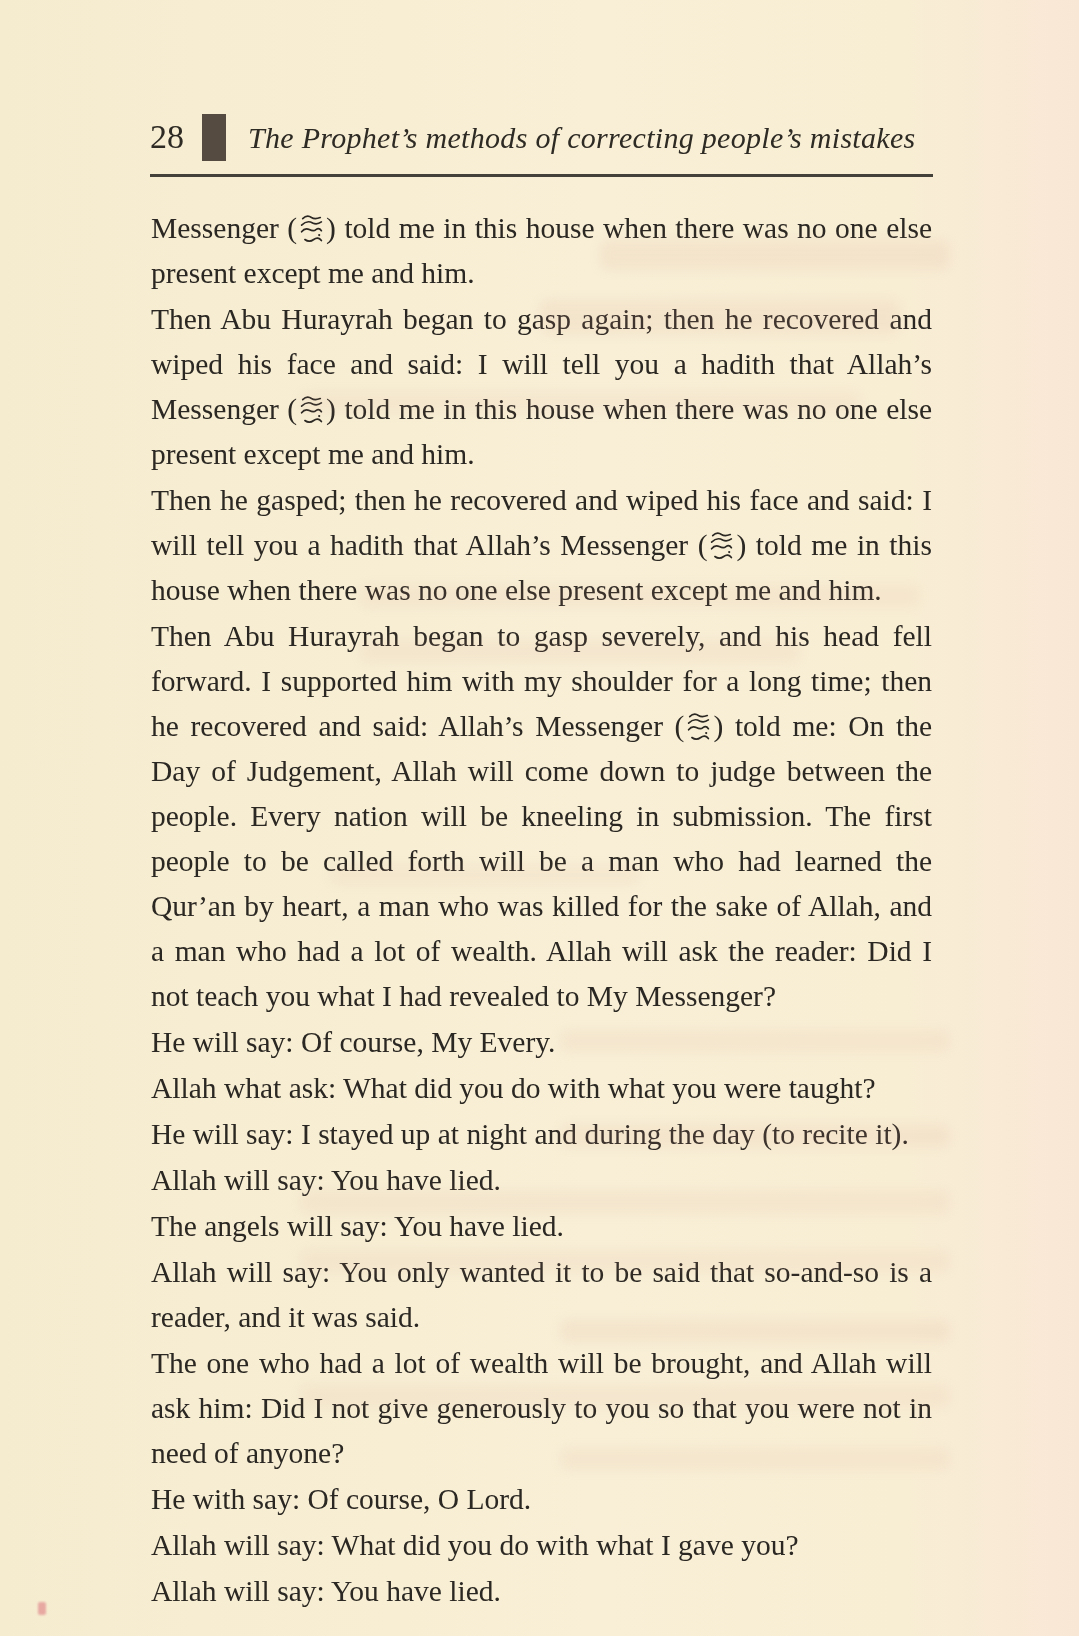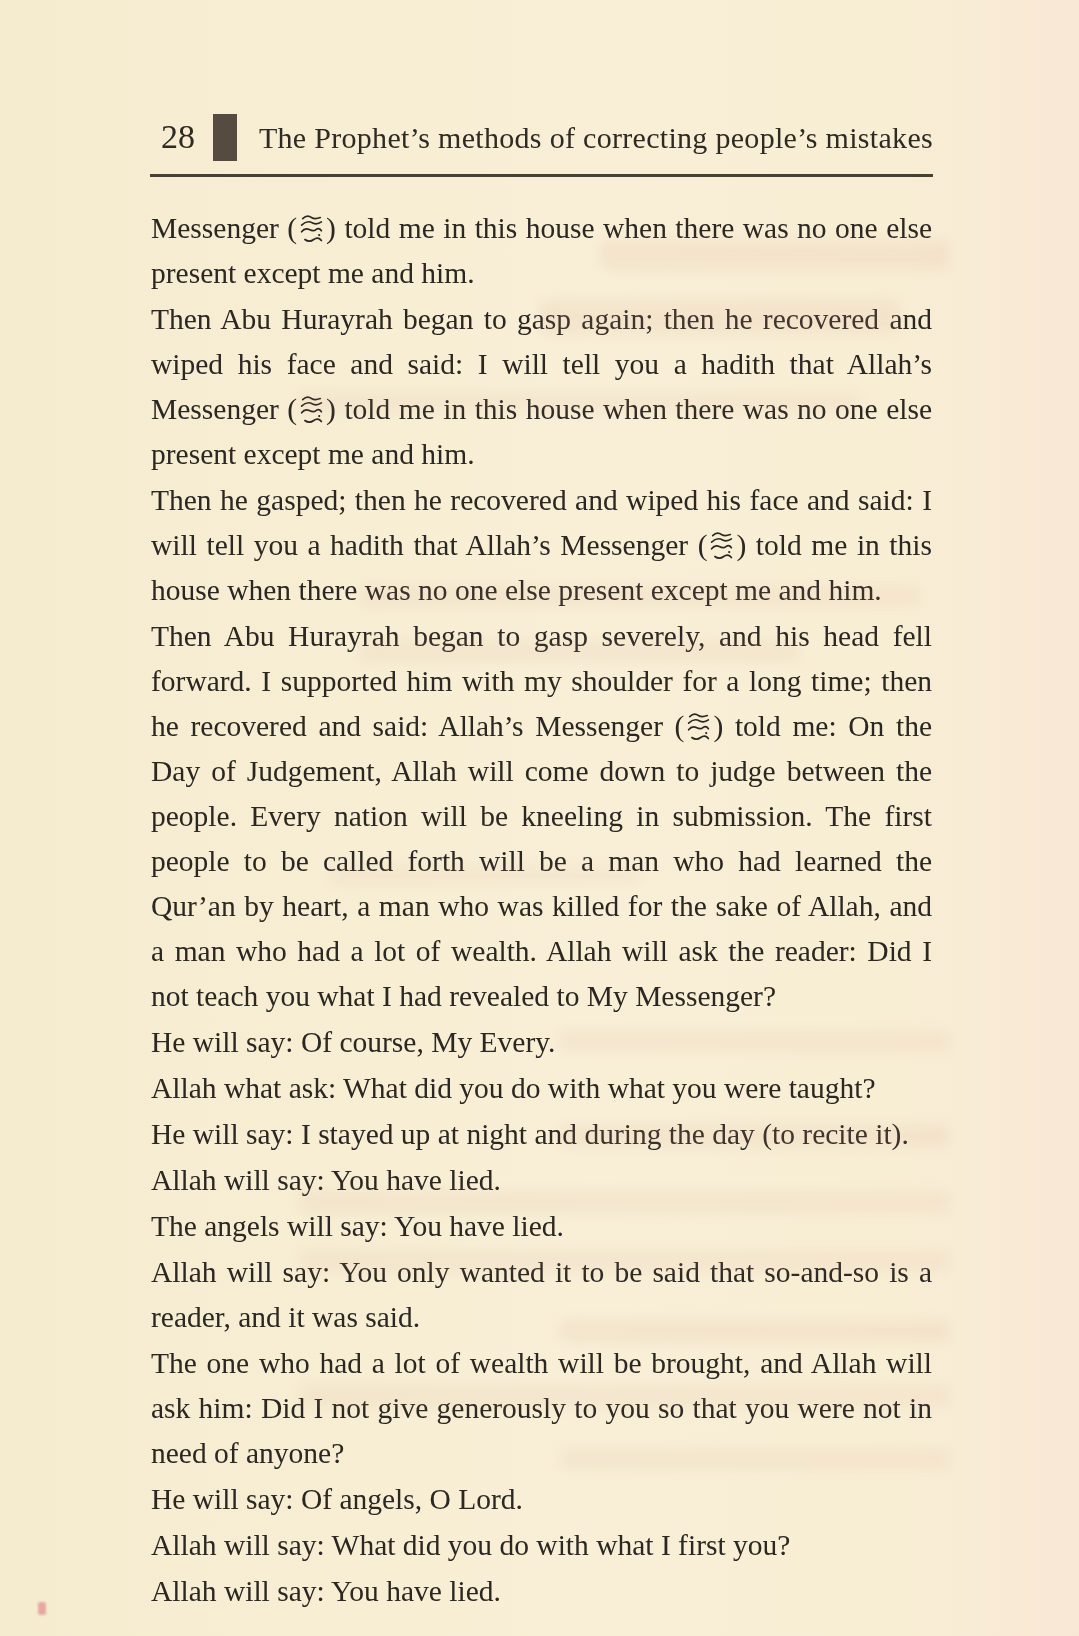--- a/index.html
+++ b/index.html
@@ -32,35 +32,35 @@
     width: 8px; height: 13px;
     background: #e0858a;
     opacity: 0.65;
     filter: blur(1px);
     border-radius: 2px;
   }
   .header-row {
     display: flex;
     align-items: center;
     height: 50px;
-    justify-content: flex-end;
   }
   .pagenum {
     font-size: 34px;
     color: #2e2a24;
     line-height: 1;
   }
   .header-block {
     width: 24px; height: 47px;
     background: #564b40;
     margin-left: 18px;
     margin-right: 22px;
     flex: 0 0 auto;
   }
   .header-title {
+    font-style: italic;
     font-size: 30px;
     color: #2e2a24;
     white-space: nowrap;
     letter-spacing: 0.3px;
     line-height: 1;
     padding-top: 2px;
   }
   .rule {
     height: 3px;
     background: #44403a;
@@ -146,18 +146,18 @@
               <circle cx="19" cy="21" r="1" fill="#2b2722" stroke="none"></circle>
             </g>
           </svg></span>) told me: On the Day of Judgement, Allah will come down to judge between the people. Every nation will be kneeling in submission. The first people to be called forth will be a man who had learned the Qur’an by heart, a man who was killed for the sake of Allah, and a man who had a lot of wealth. Allah will ask the reader: Did I not teach you what I had revealed to My Messenger?</p>
       <p>He will say: Of course, My Every.</p>
       <p>Allah what ask: What did you do with what you were taught?</p>
       <p>He will say: I stayed up at night and during the day (to recite it).</p>
       <p>Allah will say: You have lied.</p>
       <p>The angels will say: You have lied.</p>
       <p>Allah will say: You only wanted it to be said that so-and-so is a reader, and it was said.</p>
       <p>The one who had a lot of wealth will be brought, and Allah will ask him: Did I not give generously to you so that you were not in need of anyone?</p>
-      <p>He will say: Of angels, O Lord.</p>
-      <p>Allah will say: What did you do with what I first you?</p>
+      <p>He with say: Of course, O Lord.</p>
+      <p>Allah will say: What did you do with what I gave you?</p>
       <p>Allah will say: You have lied.</p>
     </main>
 
 </div>
 
 </body></html>

